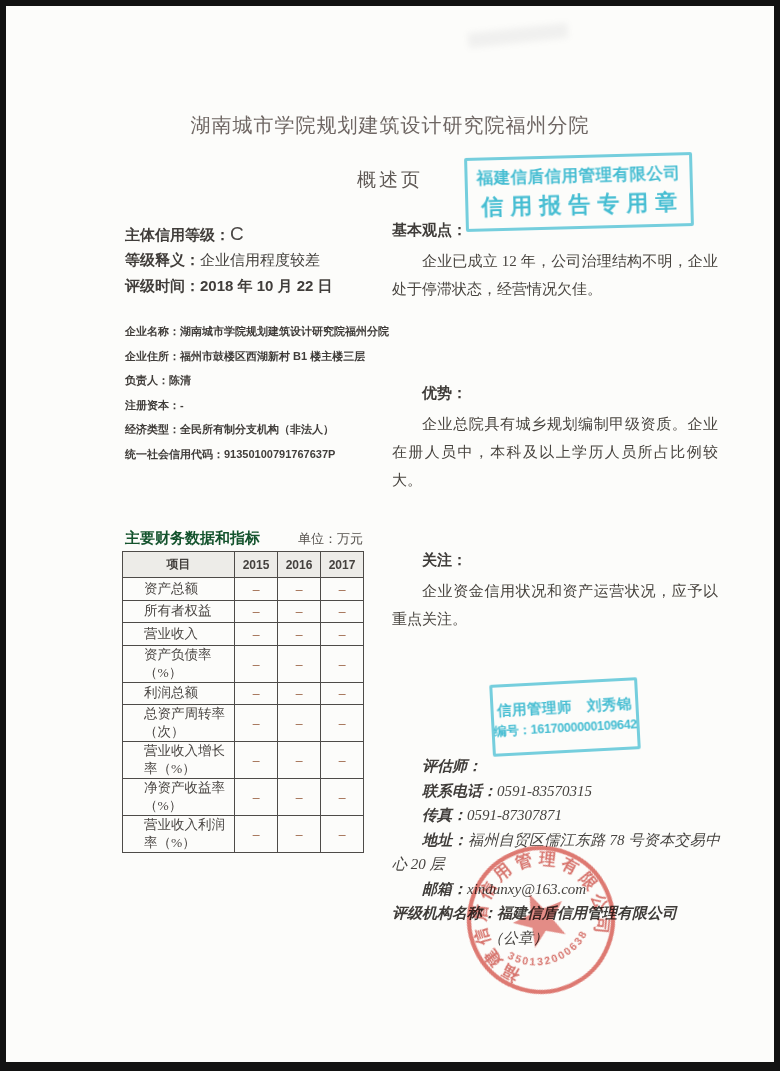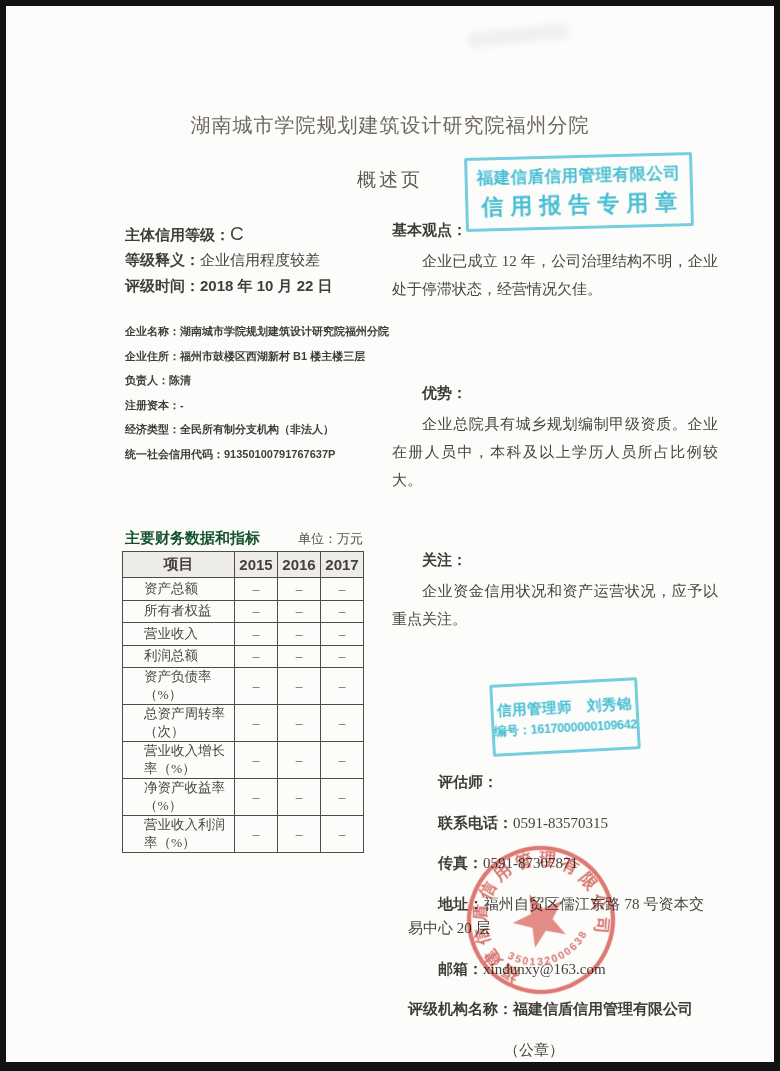--- a/index.html
+++ b/index.html
@@ -37,36 +37,36 @@
   .rating .grade{font-family:"Liberation Sans","DejaVu Sans",sans-serif;font-size:19px;color:#4a4745;}
   .company{left:125px;top:319px;width:272px;font-size:11px;line-height:24.5px;}
   .company p{margin:0;font-family:"Liberation Sans","DejaVu Sans",sans-serif;font-weight:bold;color:#403d3a;text-align:justify;}
 
   .fin-head{left:125px;top:529px;width:238px;display:flex;justify-content:space-between;align-items:baseline;}
   .fin-title{font-family:"Liberation Sans","DejaVu Sans",sans-serif;font-weight:bold;font-size:15px;color:#14532d;}
   .fin-unit{font-size:13px;color:#55514d;}
 
   table.fin{left:122px;top:551px;width:241px;border-collapse:collapse;table-layout:fixed;position:absolute;}
   table.fin th,table.fin td{border:1px solid #4e4b48;padding:0;}
-  table.fin th{height:25px;background:#edecE8;font-family:"Liberation Sans","DejaVu Sans",sans-serif;font-size:15px;color:#44413e;}
+  table.fin th{height:25px;background:#edecE8;font-family:"Liberation Sans","DejaVu Sans",sans-serif;font-size:12px;color:#44413e;}
   table.fin td{height:21.5px;font-size:13.5px;}
   table.fin td.rlabel{padding-left:21px;color:#4a4643;}
   table.fin td.dash{text-align:center;color:#a06b4f;font-weight:bold;}
   table.fin col.c0{width:112px;} table.fin col.cy{width:43px;}
 
   
   .sec{left:392px;width:326px;font-size:15px;}
   .sec .sec-title{margin:0;font-family:"Liberation Sans","DejaVu Sans",sans-serif;font-weight:bold;color:#3f3c39;}
   .sec .indent{text-indent:2em;}
   .sec .sec-text{margin:7px 0 0 0;line-height:28px;text-indent:2em;text-align:justify;color:#48443f;}
   .sec-basic{top:221px;} .sec-strength{top:384px;} .sec-concern{top:551px;}
 
   
   .contact{left:392px;top:754px;width:328px;font-size:15px;line-height:24.5px;z-index:2;}
-  .contact p{margin:16px;text-indent:2em;text-align:justify;}
+  .contact p{margin:0;text-indent:2em;text-align:justify;font-style:italic;}
   .contact p.agency{text-indent:0;font-family:"Liberation Sans","DejaVu Sans",sans-serif;font-weight:bold;color:#3f3c39;}
   .contact p.seal-note{text-indent:6.4em;}
 
   
   .seal{left:455px;top:834px;width:172px;height:172px;transform:rotate(-24deg);opacity:.8;mix-blend-mode:multiply;filter:blur(.3px);z-index:5;}
 
   .smudge{left:468px;top:28px;width:100px;height:15px;background:#8a8a90;opacity:.10;filter:blur(3px);transform:rotate(-6deg);}
 </style>
 </head>
 <body>
@@ -130,27 +130,27 @@
           <td class="dash">–</td>
           <td class="dash">–</td>
         </tr>
         <tr>
           <td class="rlabel">营业收入</td>
           <td class="dash">–</td>
           <td class="dash">–</td>
           <td class="dash">–</td>
         </tr>
         <tr>
+          <td class="rlabel">资产负债率（%）</td>
+          <td class="dash">–</td>
+          <td class="dash">–</td>
+          <td class="dash">–</td>
+        </tr>
+        <tr>
           <td class="rlabel">利润总额</td>
-          <td class="dash">–</td>
-          <td class="dash">–</td>
-          <td class="dash">–</td>
-        </tr>
-        <tr>
-          <td class="rlabel">资产负债率（%）</td>
           <td class="dash">–</td>
           <td class="dash">–</td>
           <td class="dash">–</td>
         </tr>
         <tr>
           <td class="rlabel">总资产周转率（次）</td>
           <td class="dash">–</td>
           <td class="dash">–</td>
           <td class="dash">–</td>
         </tr>

